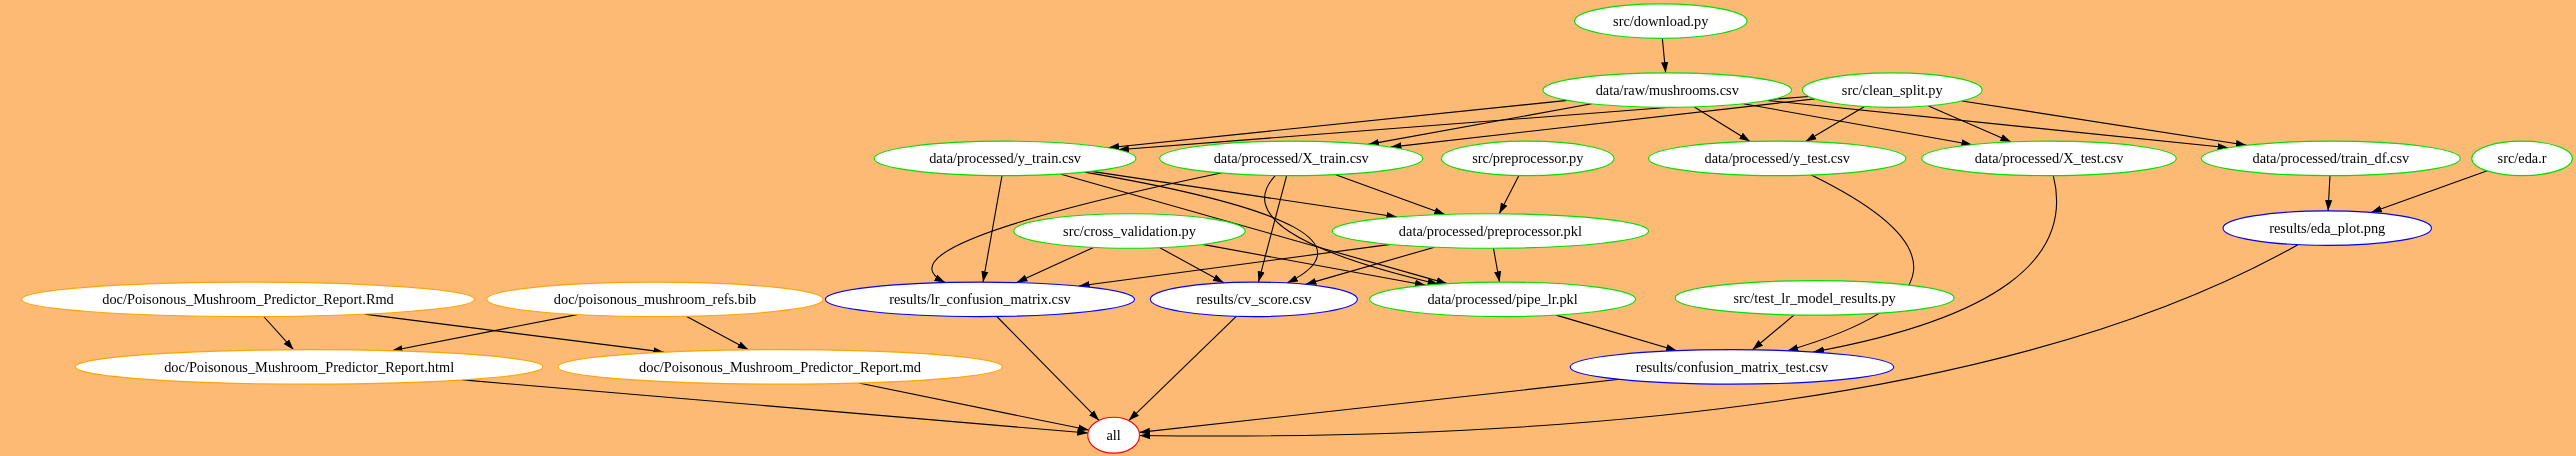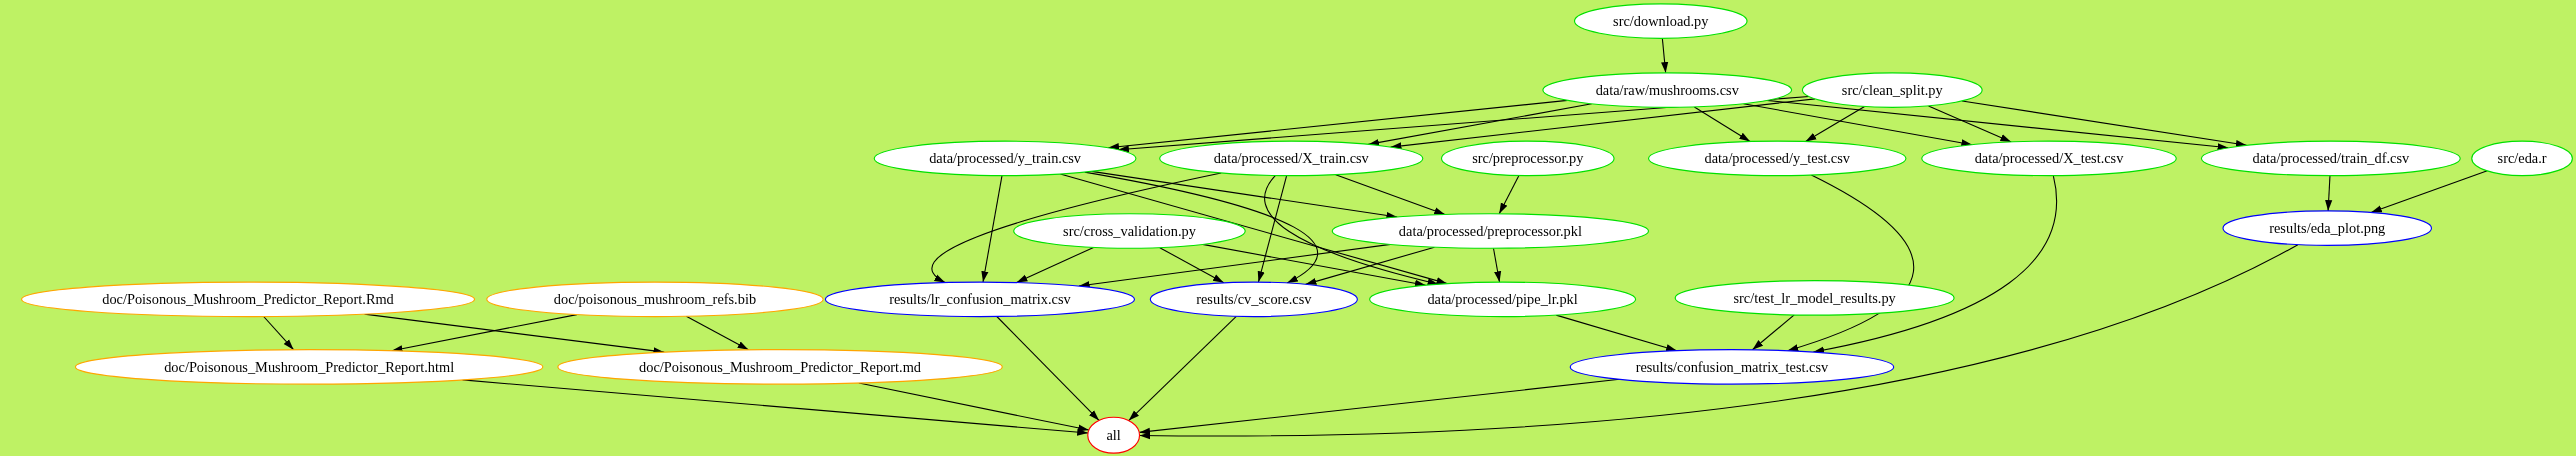--- a/index.html
+++ b/index.html
@@ -3,21 +3,21 @@
 <meta charset="utf-8">
 <style>
   html, body {
     margin: 0;
     padding: 0;
     background: #ffffff;
   }
   .canvas {
     width: 2576px;
     height: 457px;
-    background: #bef264;
+    background: #fdba74;
     overflow: hidden;
   }
   svg {
     display: block;
     width: 2576px;
     height: 457px;
   }
   .node-label {
     font-family: "Liberation Serif", "DejaVu Serif", serif;
     font-size: 20px;

